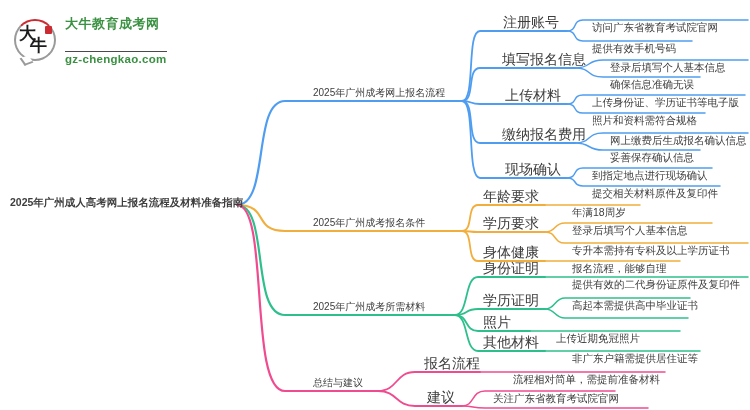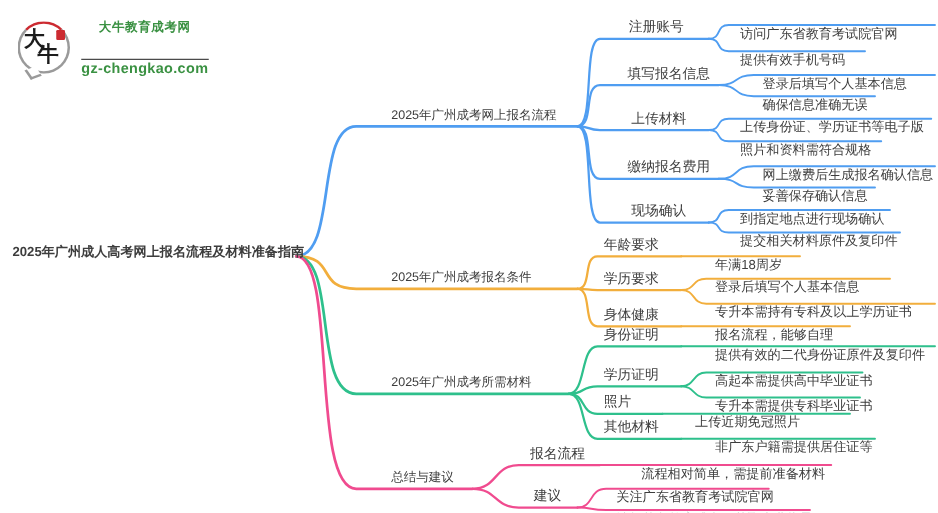--- a/index.html
+++ b/index.html
@@ -5,35 +5,35 @@
   html,body{margin:0;padding:0;background:#fff;}
   .stage{position:relative;width:750px;height:410px;background:#ffffff;overflow:hidden;
          font-family:"Liberation Sans","DejaVu Sans",sans-serif;}
   svg.links{position:absolute;left:0;top:0;width:750px;height:410px;}
   .lwA{stroke-width:2.2;}
   .lwB{stroke-width:1.8;}
   .lwC{stroke-width:1.5;}
   .nd{position:absolute;white-space:nowrap;color:#3d3d3d;line-height:13px;}
   .root{font-size:10.5px;font-weight:bold;}
   .lv1{font-size:10px;}
-  .lv2{font-size:11px;}
+  .lv2{font-size:14px;}
   .leaf{font-size:10.5px;margin-top:16px;}
   
   .logo{position:absolute;left:14px;top:15px;display:flex;align-items:center;gap:9px;cursor:pointer;}
   .logo-icon{position:relative;width:38px;height:38px;border:2px solid #9a9a9a;border-top-color:#cc2b31;
              border-radius:50%;background:#fff;flex:0 0 auto;}
   .logo-icon::after{content:"";position:absolute;left:6px;bottom:-6px;width:7px;height:7px;background:#fff;
              border-right:2px solid #9a9a9a;border-bottom:2px solid #9a9a9a;transform:rotate(55deg) skewX(-15deg);}
   .logo-icon .c1{position:absolute;left:3px;top:1px;font-size:17px;font-weight:bold;color:#1c1c1c;
              font-family:"Liberation Serif","DejaVu Serif",serif;}
   .logo-icon .c2{position:absolute;left:14px;top:13px;font-size:17px;font-weight:bold;color:#1c1c1c;
              font-family:"Liberation Serif","DejaVu Serif",serif;}
   .logo-icon .seal{position:absolute;right:2px;top:5px;width:7px;height:8px;background:#cc2b31;border-radius:1px;}
   .logo-text{display:flex;flex-direction:column;}
-  .logo-title{font-size:10px;font-weight:bold;letter-spacing:0.5px;text-align:center;}
+  .logo-title{font-size:13px;font-weight:bold;letter-spacing:0.5px;}
   .logo-domain{font-size:11.5px;font-weight:bold;border-top:1.5px solid #4a4a4a;margin-top:18px;padding-top:1px;letter-spacing:0.3px;}
 </style>
 </head>
 <body>
 
 <div class="stage">
 
   <svg class="links" xmlns="http://www.w3.org/2000/svg" viewBox="0 0 750 410" fill="none" stroke-linecap="round">
     <g stroke="#4f9df1">
       <path class="lwA" d="M237 205 C270 205 252 101 285 101 H462"></path>
@@ -125,21 +125,20 @@
   <div class="nd leaf" style="left:572px;top:228px">专升本需持有专科及以上学历证书</div>
   <div class="nd leaf" style="left:572px;top:246px">报名流程，能够自理</div>
 
   <div class="nd lv1" style="left:313px;top:300px">2025年广州成考所需材料</div>
   <div class="nd lv2" style="left:483px;top:262px">身份证明</div>
   <div class="nd lv2" style="left:483px;top:294px">学历证明</div>
   <div class="nd lv2" style="left:483px;top:316px">照片</div>
   <div class="nd lv2" style="left:483px;top:336px">其他材料</div>
   <div class="nd leaf" style="left:572px;top:262px">提供有效的二代身份证原件及复印件</div>
   <div class="nd leaf" style="left:572px;top:283px">高起本需提供高中毕业证书</div>
-  <div class="nd leaf" style="left:572px;top:303px">专升本需提供专科毕业证书</div>
   <div class="nd leaf" style="left:556px;top:316px">上传近期免冠照片</div>
   <div class="nd leaf" style="left:572px;top:336px">非广东户籍需提供居住证等</div>
 
   <div class="nd lv1" style="left:313px;top:376px">总结与建议</div>
   <div class="nd lv2" style="left:424px;top:357px">报名流程</div>
   <div class="nd lv2" style="left:427px;top:391px">建议</div>
   <div class="nd leaf" style="left:513px;top:357px">流程相对简单，需提前准备材料</div>
   <div class="nd leaf" style="left:493px;top:376px">关注广东省教育考试院官网</div>
   <div class="nd leaf" style="left:493px;top:393px">选择菲鱼教育成考，获取专业指导</div>
 

